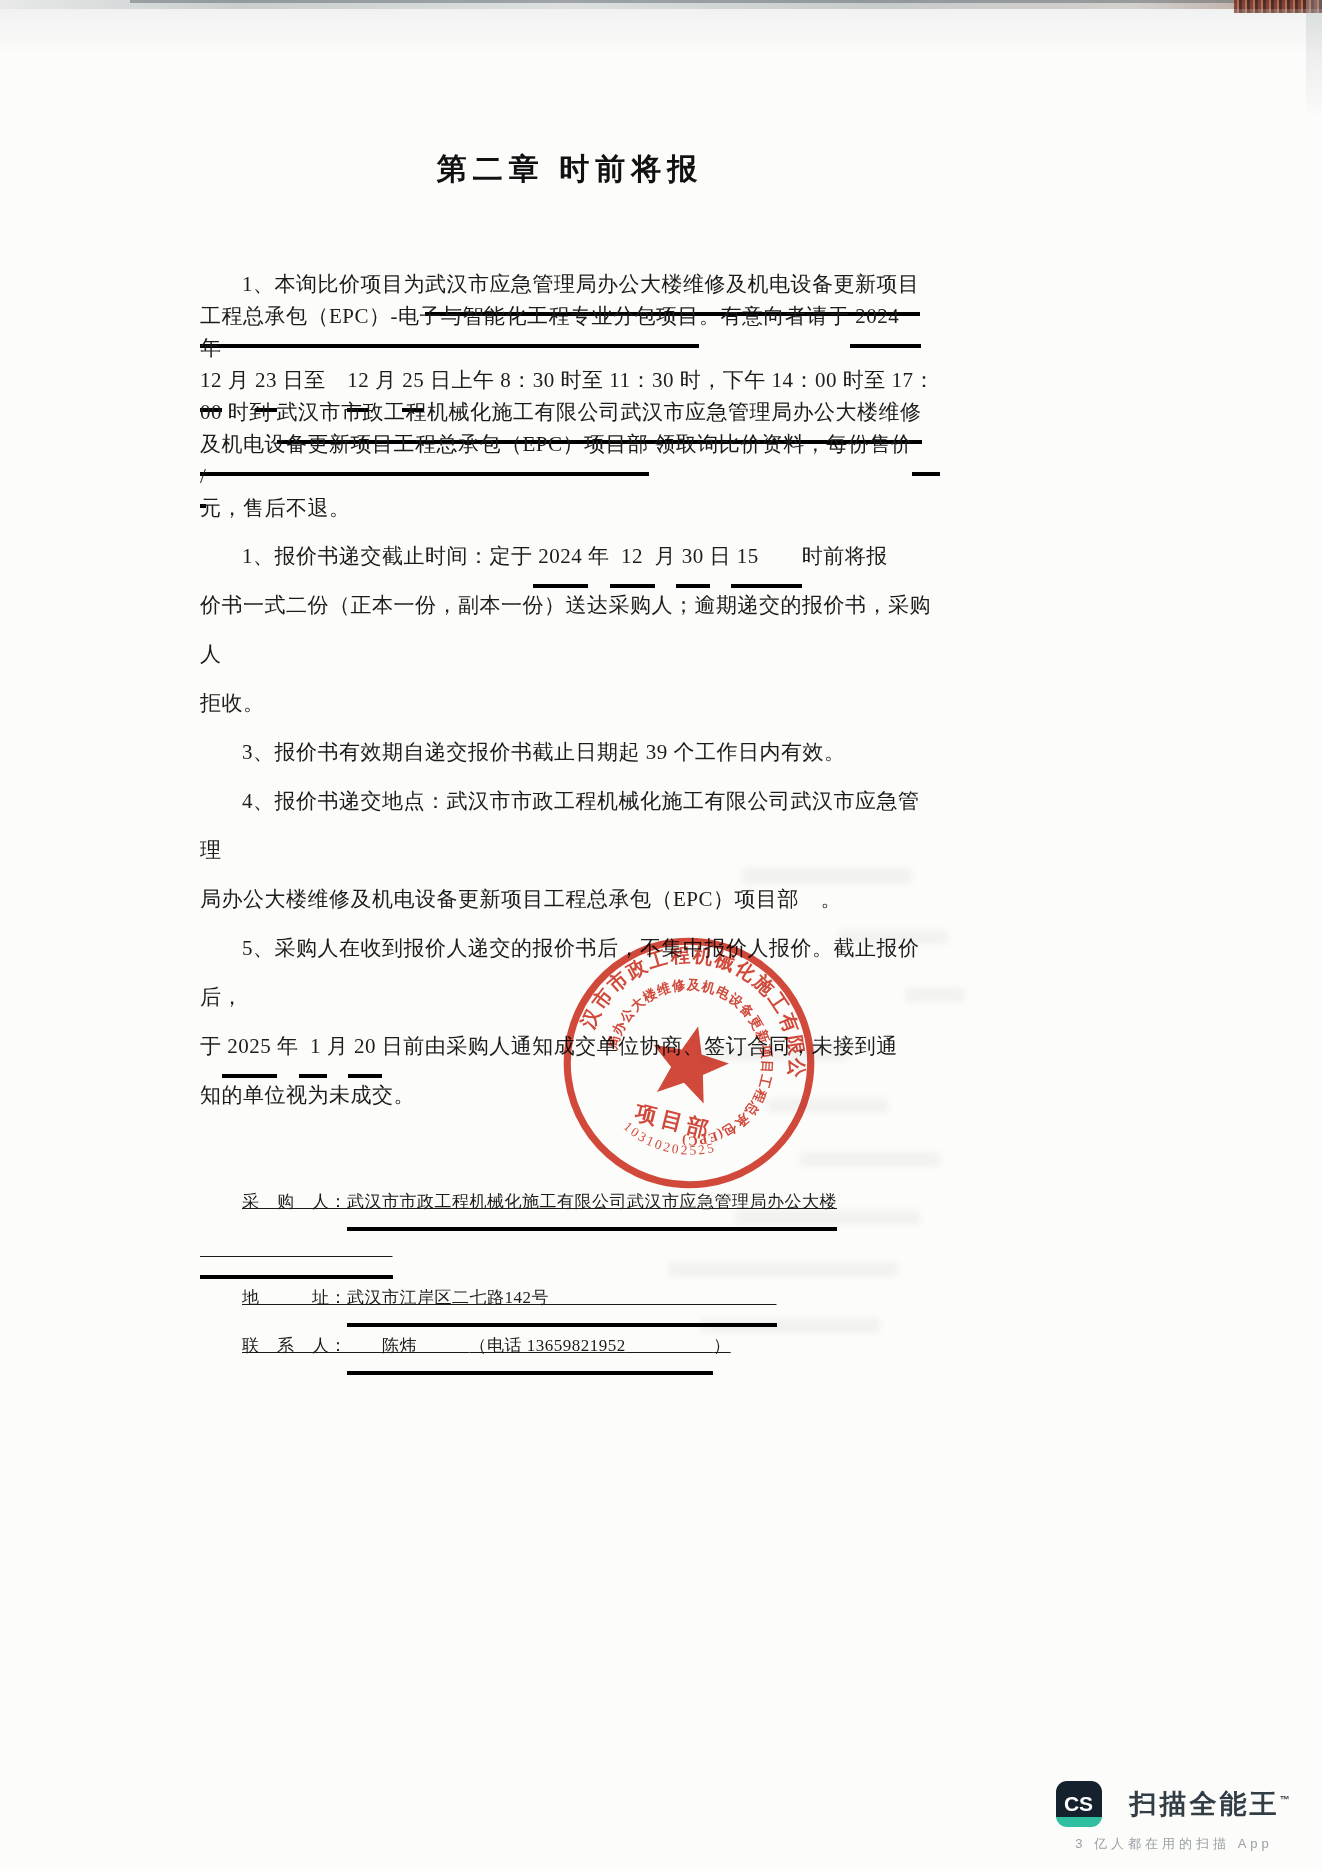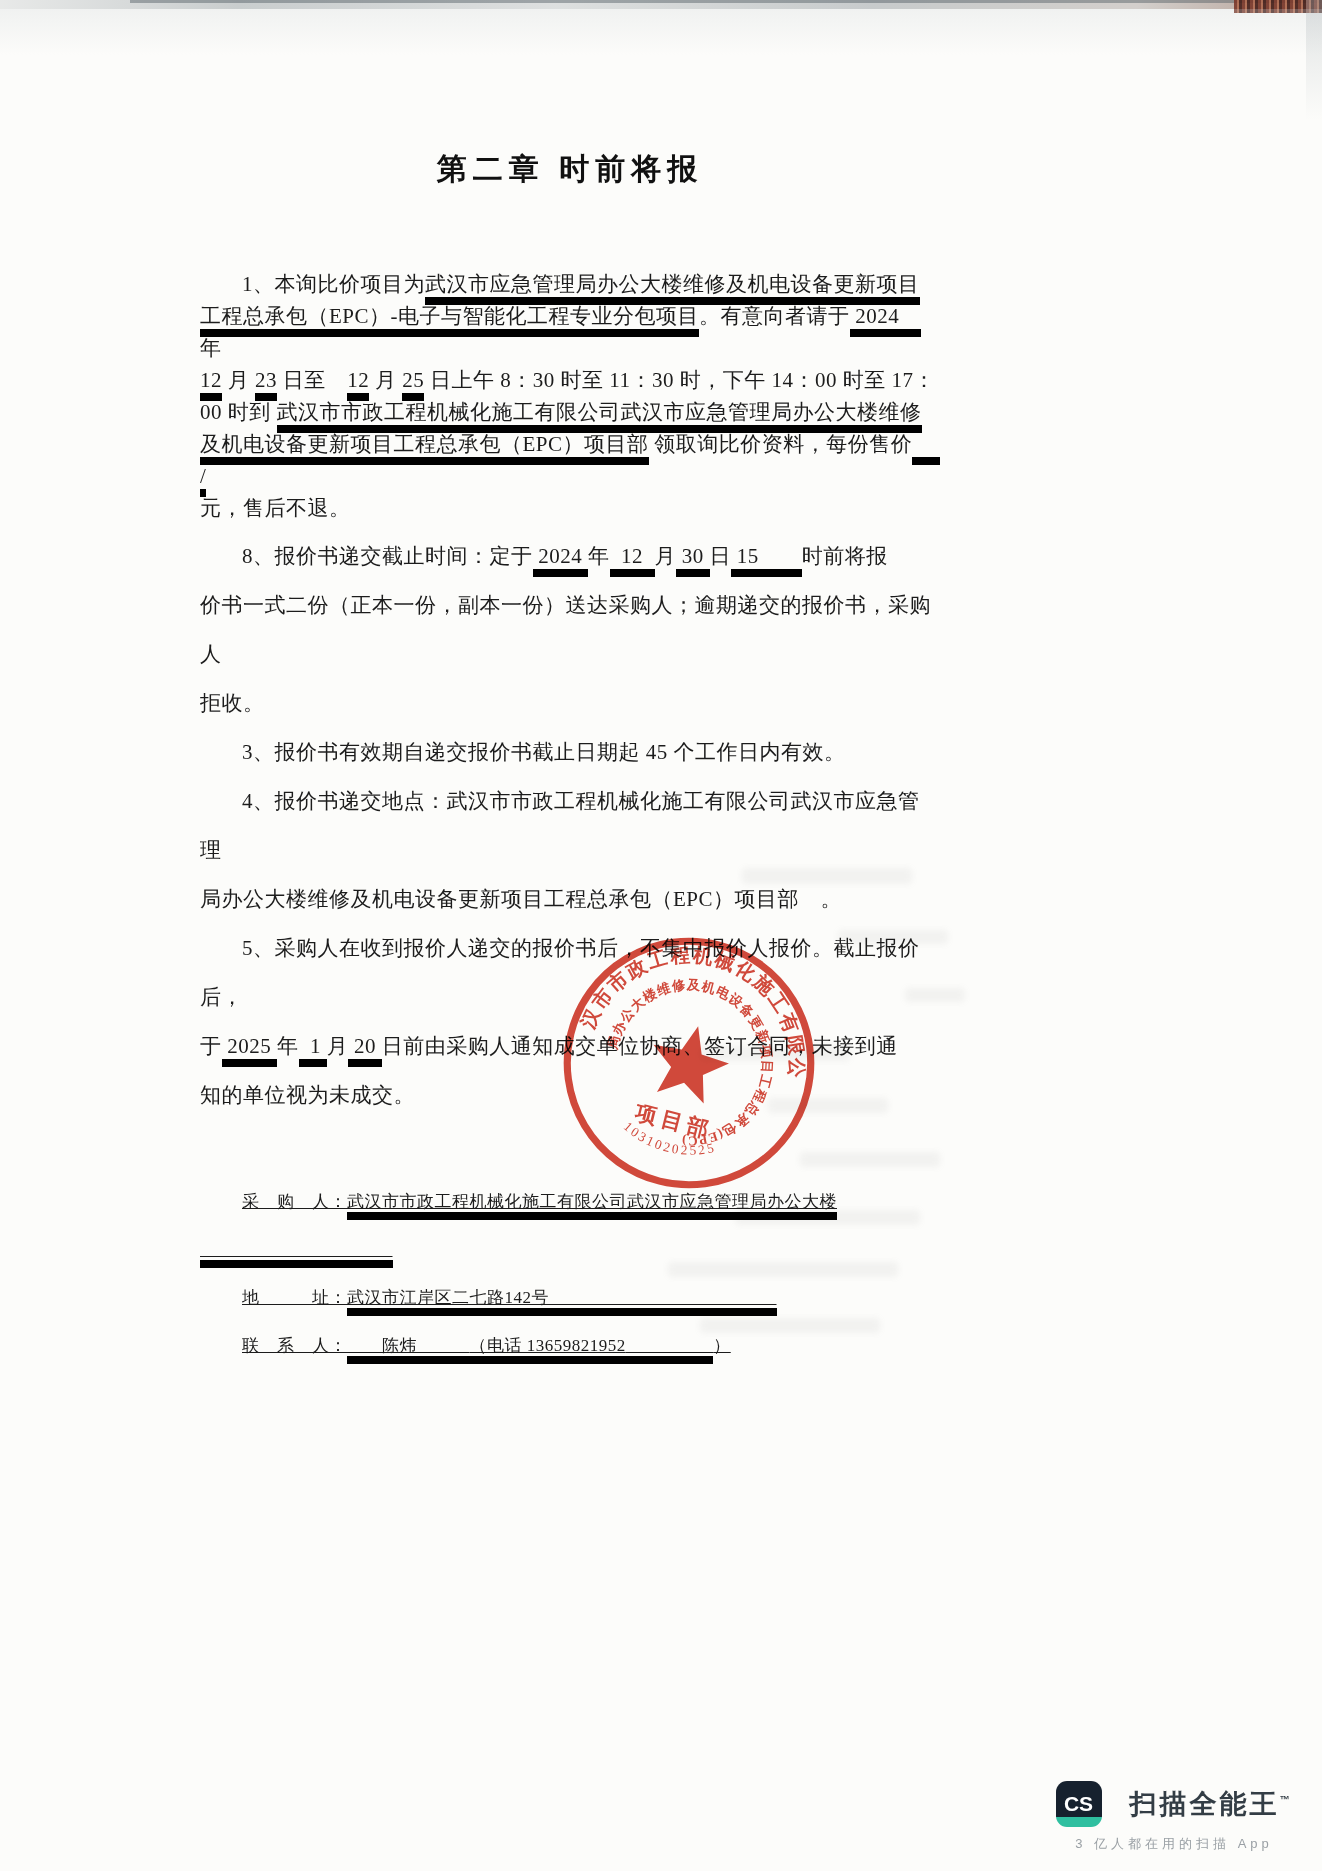--- a/index.html
+++ b/index.html
@@ -24,21 +24,21 @@
   .doc-body{position:absolute;left:200px;top:146px;width:740px;}
   h1.doc-title{font-family:"Liberation Sans","DejaVu Sans",sans-serif;
     font-size:30px;line-height:46px;font-weight:bold;color:#111;
     margin:0 0 76px 0;text-align:center;letter-spacing:6px;}
   .para{margin:0;}
   .para .line{line-height:49px;font-size:21px;letter-spacing:.5px;white-space:pre-wrap;}
   .para.tight{margin-bottom:8px;}
   .para.tight .line{line-height:32px;}
   .line.ind{text-indent:42px;}
   .line span{white-space:pre-wrap;}
-  .line span.u{border-bottom:8px solid #000000;padding-bottom:1px;}
+  .line span.u{border-bottom:4px solid #000000;padding-bottom:16px;}
 
   .doc-footer{margin-top:58px;}
   .doc-footer .line{line-height:48px;font-size:17px;letter-spacing:.5px;white-space:pre-wrap;text-decoration:underline;}
 
   
   .ghost{position:absolute;background:#8f8f8f;opacity:.09;filter:blur(3px);border-radius:4px;}
 
   
   .stamp-wrap{position:absolute;left:556px;top:930px;width:266px;height:266px;
     transform:rotate(14deg);mix-blend-mode:multiply;opacity:.92;}
@@ -89,26 +89,26 @@
     <div id="paragraphs">
         <div class="para tight">
           <div class="line ind"><span>1、本询比价项目为</span><span class="u">武汉市应急管理局办公大楼维修及机电设备更新项目</span></div>
           <div class="line"><span class="u">工程总承包（EPC）-电子与智能化工程专业分包项目</span><span>。有意向者请于</span><span class="u"> 2024　</span><span>年</span></div>
           <div class="line"><span class="u">12</span><span> 月 </span><span class="u">23</span><span> 日至　</span><span class="u">12</span><span> 月 </span><span class="u">25</span><span> 日上午 8：30 时至 11：30 时，下午 14：00 时至 17：</span></div>
           <div class="line"><span>00 时到 </span><span class="u">武汉市市政工程机械化施工有限公司武汉市应急管理局办公大楼维修</span></div>
           <div class="line"><span class="u">及机电设备更新项目工程总承包（EPC）项目部</span><span> 领取询比价资料，每份售价</span><span class="u">　 /</span></div>
           <div class="line"><span>元，售后不退。</span></div>
         </div>
         <div class="para">
-          <div class="line ind"><span>8、报价书递交截止时间：定于</span><span class="u"> 2024 </span><span>年</span><span class="u">  12  </span><span>月</span><span class="u"> 30 </span><span>日</span><span class="u"> 15　　</span><span>时前将报</span></div>
+          <div class="line ind"><span>1、报价书递交截止时间：定于</span><span class="u"> 2024 </span><span>年</span><span class="u">  12  </span><span>月</span><span class="u"> 30 </span><span>日</span><span class="u"> 15　　</span><span>时前将报</span></div>
           <div class="line"><span>价书一式二份（正本一份，副本一份）送达采购人；逾期递交的报价书，采购人</span></div>
           <div class="line"><span>拒收。</span></div>
         </div>
         <div class="para">
-          <div class="line ind"><span>3、报价书有效期自递交报价书截止日期起 45 个工作日内有效。</span></div>
+          <div class="line ind"><span>3、报价书有效期自递交报价书截止日期起 39 个工作日内有效。</span></div>
         </div>
         <div class="para">
           <div class="line ind"><span>4、报价书递交地点：武汉市市政工程机械化施工有限公司武汉市应急管理</span></div>
           <div class="line"><span>局办公大楼维修及机电设备更新项目工程总承包（EPC）项目部　。</span></div>
         </div>
         <div class="para">
           <div class="line ind"><span>5、采购人在收到报价人递交的报价书后，不集中报价人报价。截止报价后，</span></div>
           <div class="line"><span>于</span><span class="u"> 2025 </span><span>年</span><span class="u">  1 </span><span>月</span><span class="u"> 20 </span><span>日前由采购人通知成交单位协商、签订合同，未接到通</span></div>
           <div class="line"><span>知的单位视为未成交。</span></div>
         </div>

